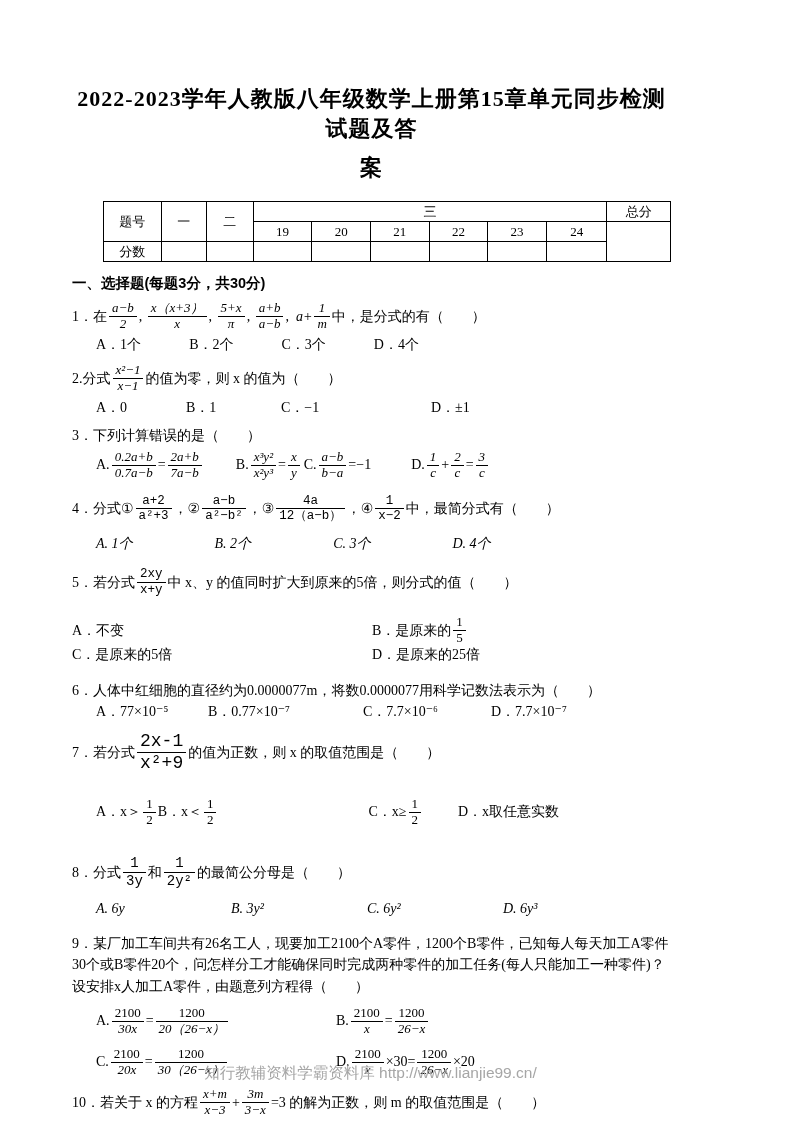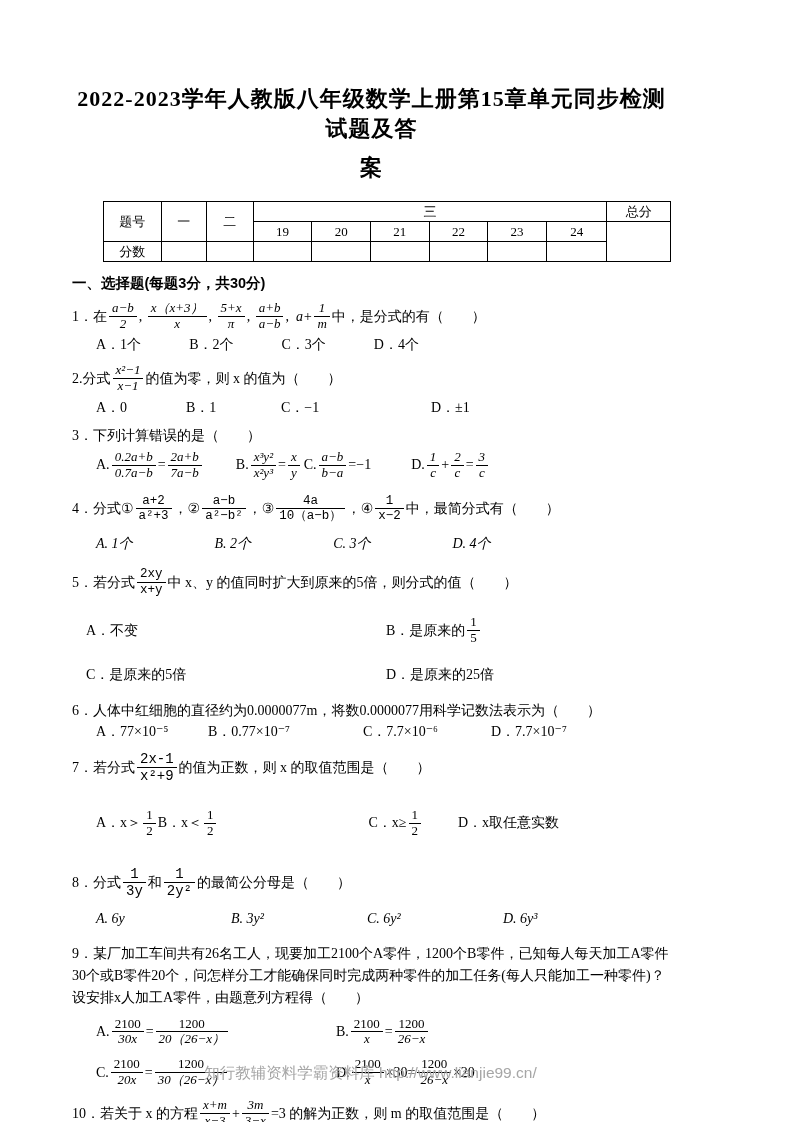--- a/index.html
+++ b/index.html
@@ -18,21 +18,21 @@
   .q{font-size:14px;}
   .qline{display:flex;align-items:center;flex-wrap:wrap;line-height:1.5;}
   .frag{white-space:pre;}
   .fr{display:inline-block;text-align:center;vertical-align:middle;margin:0 2px;font-size:13px;line-height:1.15;}
   .fr .n{display:block;padding:0 3px;}
   .fr .d{display:block;border-top:1px solid #000;padding:0 3px;}
   .it{font-style:italic;font-family:"Liberation Serif","DejaVu Serif",serif;}
   .mono{font-family:Liberation Mono, monospace;font-size:12.5px;}
   .opts{display:flex;align-items:center;margin-left:24px;}
   .opts .opt{white-space:pre;}
-  .optgrid{display:grid;grid-template-columns:300px auto;row-gap:20px;margin-left:14px;align-items:center;}
+  .optgrid{display:grid;grid-template-columns:300px auto;align-items:center;}
   .optgrid .cell{display:flex;align-items:center;white-space:pre;}
   .footer{position:absolute;left:8px;bottom:38px;width:100%;text-align:center;color:#a6a6a6;
           font-size:15.5px;font-family:"Liberation Sans","DejaVu Sans",sans-serif;}
 </style>
 </head>
 <body>
 
 <div class="page">
   <div class="content">
 
@@ -184,21 +184,21 @@
         <span class="frag">，</span>
         <span class="frag">②</span>
         <span class="fr mono">
             <span class="n">a−b</span>
             <span class="d">a²−b²</span>
           </span>
         <span class="frag">，</span>
         <span class="frag">③</span>
         <span class="fr mono">
             <span class="n">4a</span>
-            <span class="d">10（a−b）</span>
+            <span class="d">12（a−b）</span>
           </span>
         <span class="frag">，</span>
         <span class="frag">④</span>
         <span class="fr mono">
             <span class="n">1</span>
             <span class="d">x−2</span>
           </span>
         <span class="frag">中，最简分式有（　　）</span>
       </div>
       <div class="opts it" style="margin-top:12px;gap:82px;">
@@ -237,21 +237,21 @@
         <span class="opt" style="width:112px;">A．77×10⁻⁵</span>
         <span class="opt" style="width:155px;">B．0.77×10⁻⁷</span>
         <span class="opt" style="width:128px;">C．7.7×10⁻⁶</span>
         <span class="opt">D．7.7×10⁻⁷</span>
       </div>
     </div>
 
     <div class="q" style="margin-top:10px;">
       <div class="qline">
         <span class="frag">7．若分式</span>
-        <span class="fr mono" style="font-size:14px;">
+        <span class="fr mono" style="font-size:18px;">
             <span class="n">2x-1</span>
             <span class="d">x²+9</span>
           </span>
         <span class="frag">的值为正数，则 x 的取值范围是（　　）</span>
       </div>
       <div class="opts" style="margin-top:14px;gap:0;">
         <span class="cell" style="display:flex;align-items:center;white-space:pre;">
           <span>A．x＞</span>
           <span class="fr"><span class="n">1</span><span class="d">2</span></span>
         </span>

